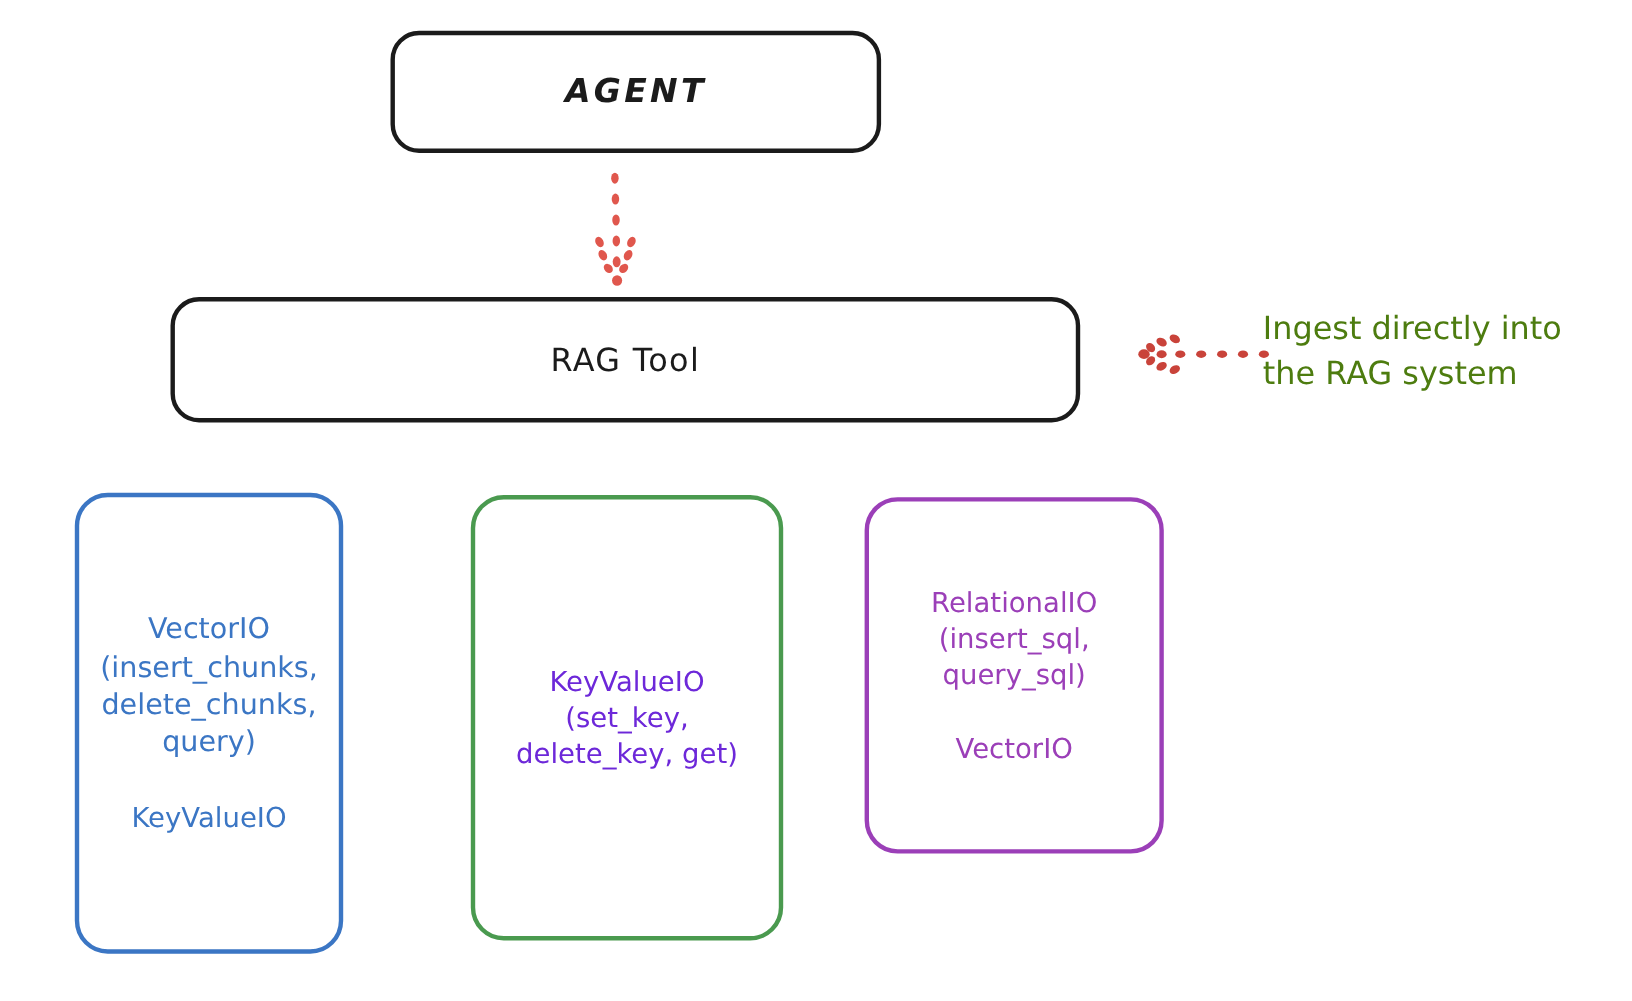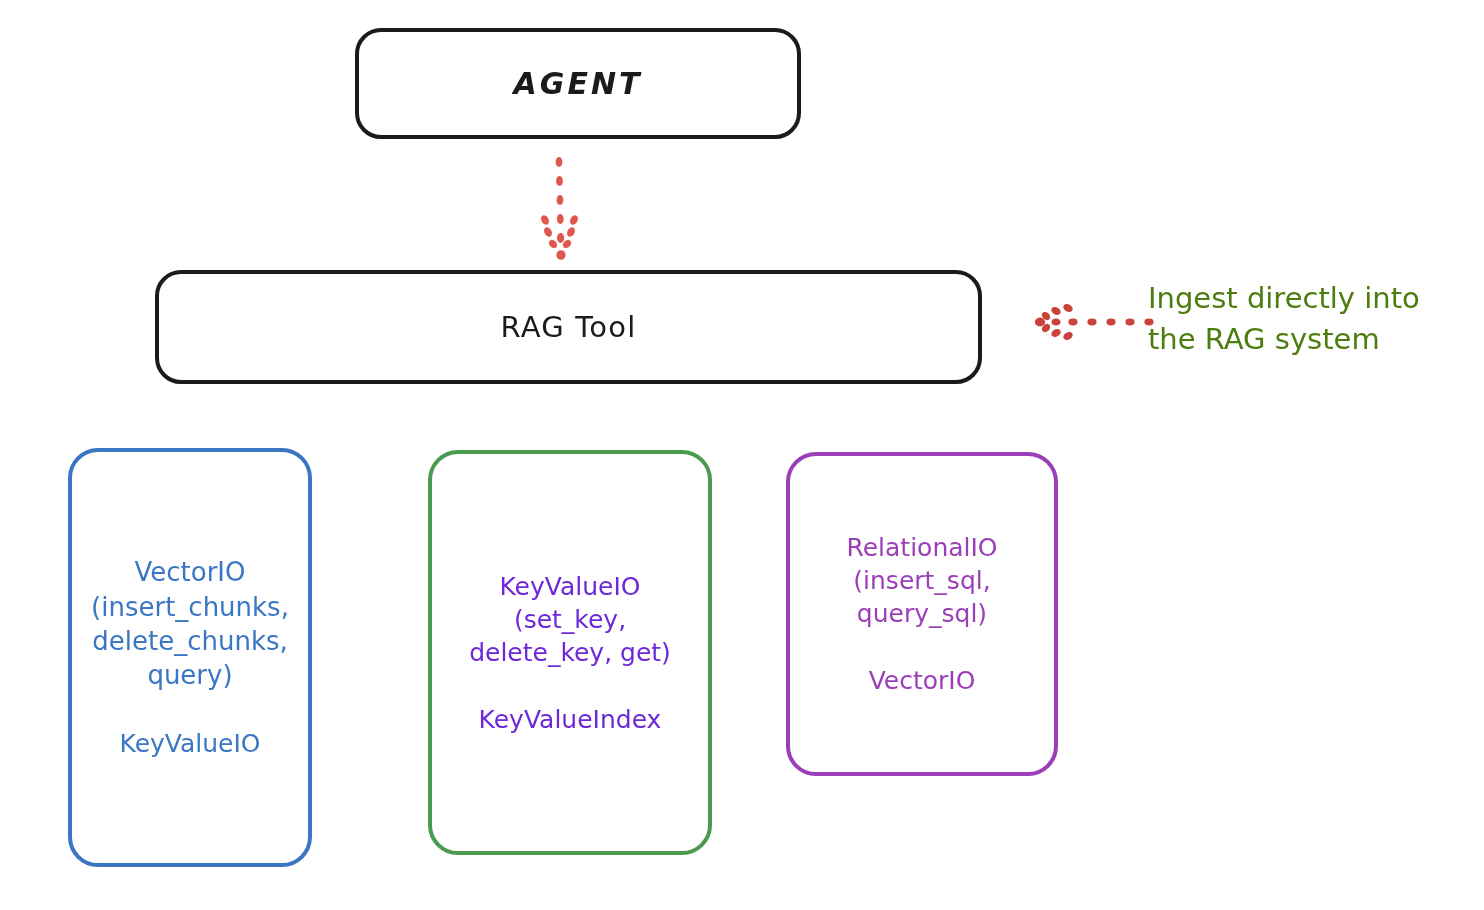--- a/index.html
+++ b/index.html
@@ -207,21 +207,20 @@
 (insert_chunks,
 delete_chunks,
 query)</div>
     <div class="index-block">KeyValueIO</div>
   </div>
 
   <div class="node provider" id="keyvalueio-box">
     <div class="api-block">KeyValueIO
 (set_key,
 delete_key, get)</div>
-    <div class="index-block">KeyValueIndex</div>
   </div>
 
   <div class="node provider" id="relationalio-box">
     <div class="api-block">RelationalIO
 (insert_sql,
 query_sql)</div>
     <div class="index-block">VectorIO</div>
   </div>
 
 </div>

